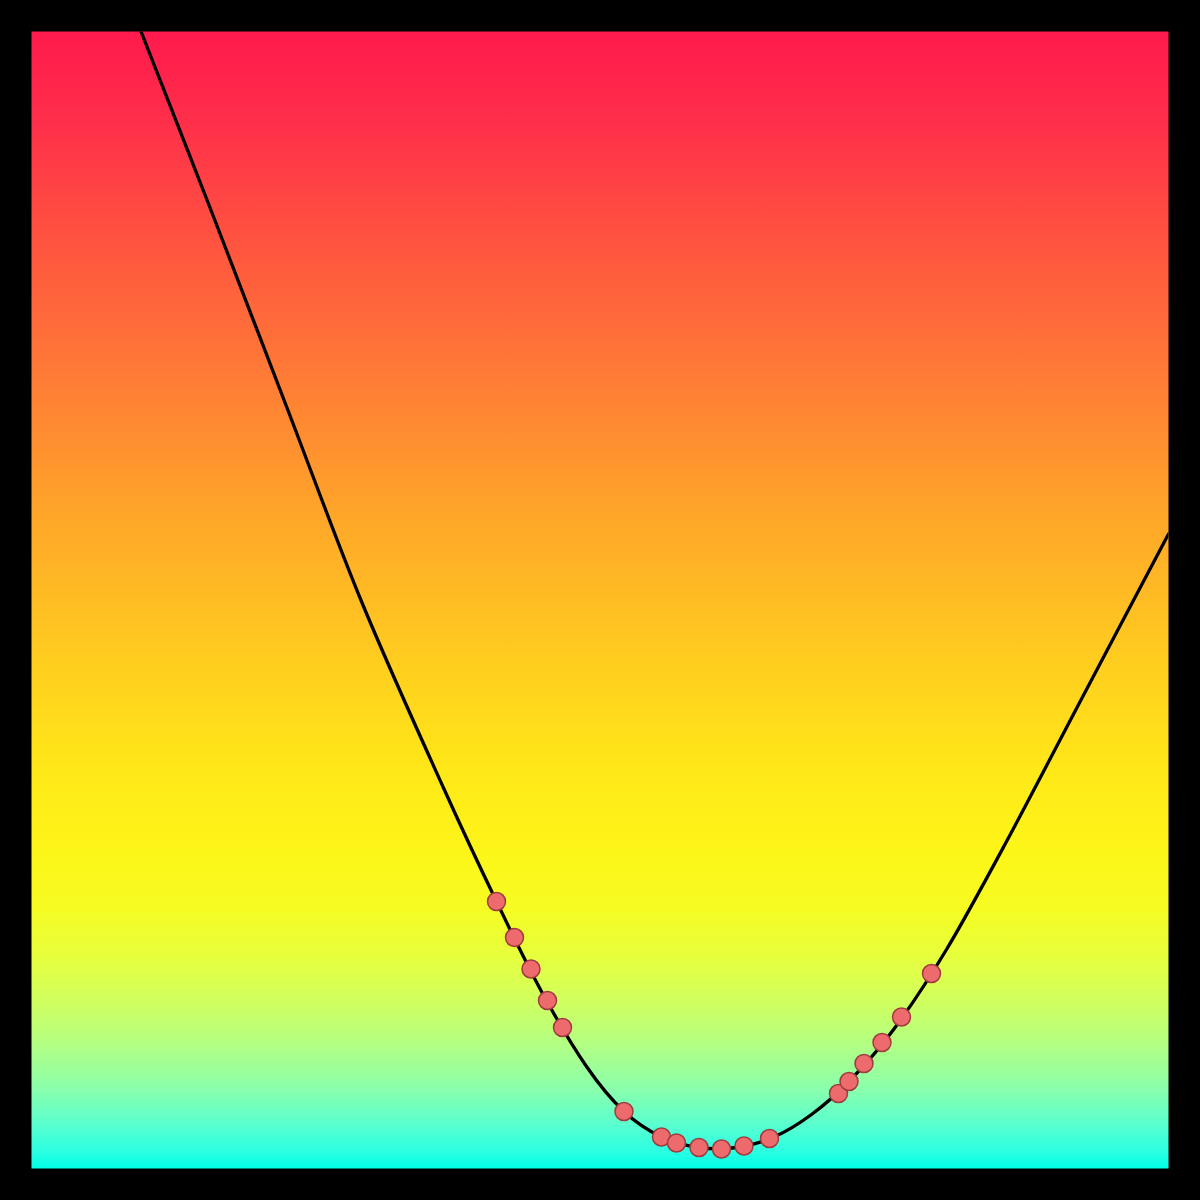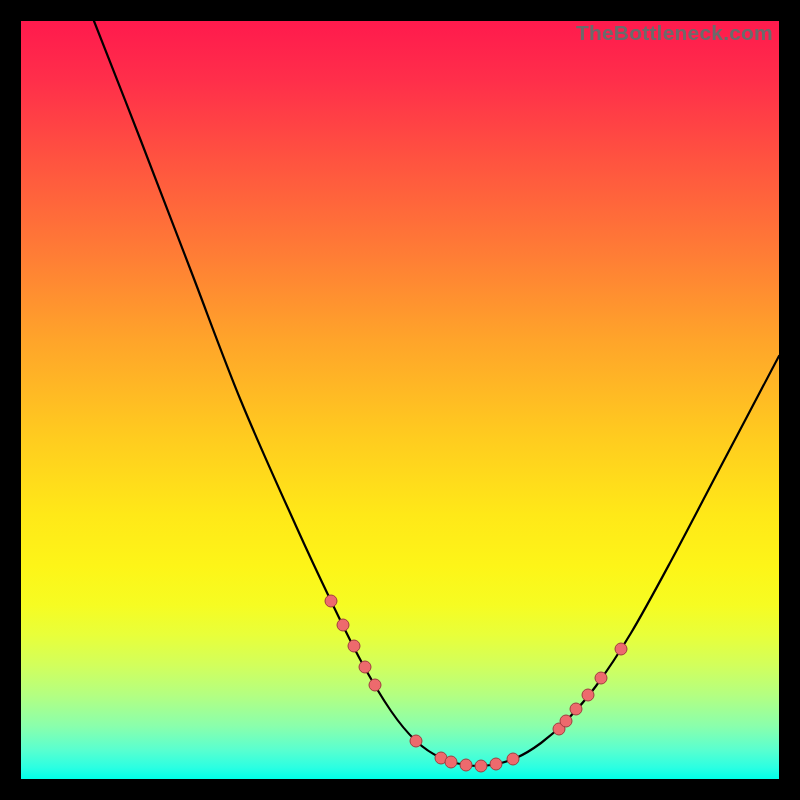--- a/index.html
+++ b/index.html
@@ -57,21 +57,20 @@
     inset: 0;
     z-index: 10;
     pointer-events: none;
   }
 </style>
 </head>
 <body>
 
 <div class="frame">
   <div class="plot">
-    <div class="watermark">TheBottleneck.com</div>
     <svg class="curve" viewBox="0 0 758 758" preserveAspectRatio="none">
       <path id="curve-path" fill="none" stroke="#000000" stroke-width="2.2" stroke-linecap="round" stroke-linejoin="round" d="M 73 0 C 80.83333333333333 20, 103.83333333333333 78.33333333333334, 120 120 C 136.16666666666666 161.66666666666666, 153.33333333333334 206.66666666666666, 170 250 C 186.66666666666666 293.3333333333333, 202.5 337.5, 220 380 C 237.5 422.5, 260 471.6666666666667, 275 505 C 290 538.3333333333334, 299.1666666666667 557.5, 310 580 C 320.8333333333333 602.5, 330 621.6666666666666, 340 640 C 350 658.3333333333334, 360.8333333333333 676.6666666666666, 370 690 C 379.1666666666667 703.3333333333334, 386.6666666666667 712.1666666666666, 395 720 C 403.3333333333333 727.8333333333334, 411.6666666666667 733, 420 737 C 428.3333333333333 741, 436.6666666666667 742.8333333333334, 445 744 C 453.3333333333333 745.1666666666666, 461.6666666666667 745.1666666666666, 470 744 C 478.3333333333333 742.8333333333334, 486.6666666666667 740.6666666666666, 495 737 C 503.3333333333333 733.3333333333334, 511.6666666666667 728.1666666666666, 520 722 C 528.3333333333334 715.8333333333334, 535.8333333333334 709.5, 545 700 C 554.1666666666666 690.5, 564.1666666666666 679.6666666666666, 575 665 C 585.8333333333334 650.3333333333334, 597.5 632.8333333333334, 610 612 C 622.5 591.1666666666666, 635 567.8333333333334, 650 540 C 665 512.1666666666666, 682 479.1666666666667, 700 445 C 718 410.8333333333333, 748.3333333333334 353.3333333333333, 758 335"></path>
       <g id="marker-group">
           <circle cx="310" cy="580" r="6" fill="#ed6a6d" stroke="#a03c3f" stroke-width="1"></circle>
           <circle cx="322" cy="604" r="6" fill="#ed6a6d" stroke="#a03c3f" stroke-width="1"></circle>
           <circle cx="333" cy="625" r="6" fill="#ed6a6d" stroke="#a03c3f" stroke-width="1"></circle>
           <circle cx="344" cy="646" r="6" fill="#ed6a6d" stroke="#a03c3f" stroke-width="1"></circle>
           <circle cx="354" cy="664" r="6" fill="#ed6a6d" stroke="#a03c3f" stroke-width="1"></circle>
           <circle cx="395" cy="720" r="6" fill="#ed6a6d" stroke="#a03c3f" stroke-width="1"></circle>
           <circle cx="420" cy="737" r="6" fill="#ed6a6d" stroke="#a03c3f" stroke-width="1"></circle>

